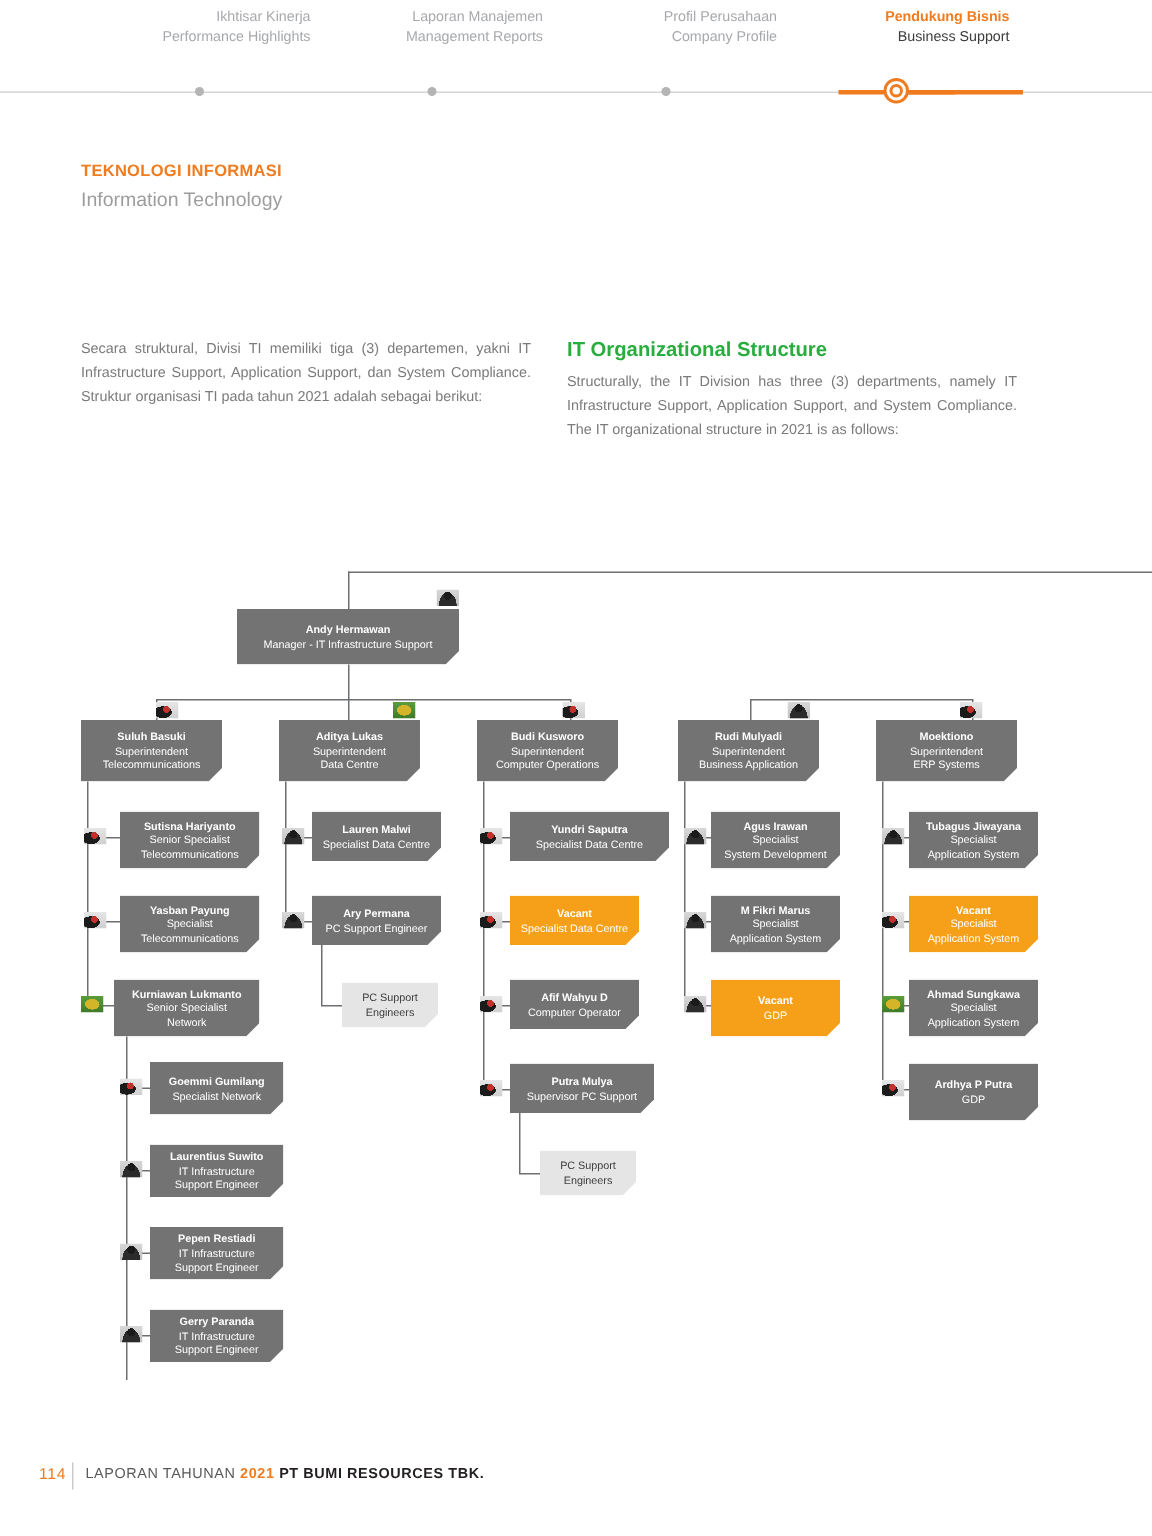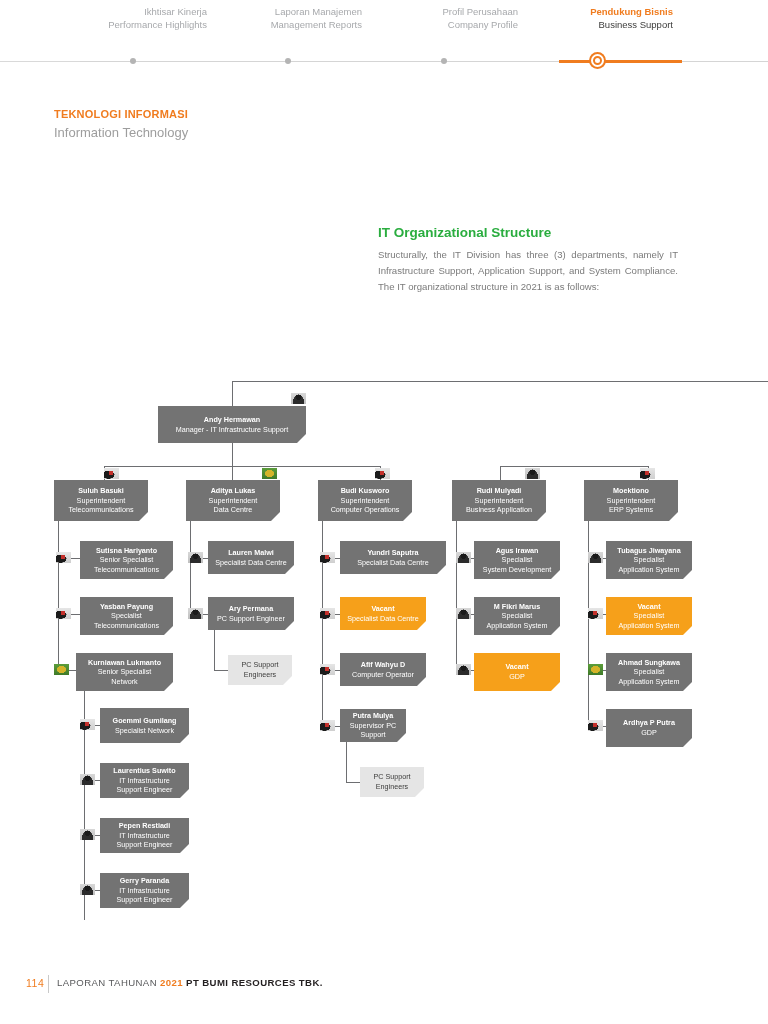--- a/index.html
+++ b/index.html
@@ -158,20 +158,21 @@
       <i></i>
     </div>
 </div>
 
 <div id="page-title">
   <div class="t-id">TEKNOLOGI INFORMASI</div>
   <div class="t-en">Information Technology</div>
 </div>
 
 <div class="col-head" id="col-id">
+  <p>Secara struktural, Divisi TI memiliki tiga (3) departemen, yakni IT Infrastructure Support, Application Support, dan System Compliance. Struktur organisasi TI pada tahun 2021 adalah sebagai berikut:</p>
 </div>
 <div class="col-head" id="col-en">
   <h2>IT Organizational Structure</h2>
   <p>Structurally, the IT Division has three (3) departments, namely IT Infrastructure Support, Application Support, and System Compliance. The IT organizational structure in 2021 is as follows:</p>
 </div>
 
 <div id="chart">
 
   <div class="line hline" style="left:232px; top:11px; width:536px;"></div>
   <div class="line vline" style="left:232px; top:11px; height:26px;"></div>
@@ -363,21 +364,21 @@
     </div>
 
   <div class="node green" style="left:340px; top:283px; width:86px; height:33px;">
     <div class="nm">Afif Wahyu D</div>
     <div class="rl">Computer Operator</div>
   </div>
   <div class="chip person-b" style="left:320px; top:294px;">
       <span class="ph"></span>
     </div>
 
-  <div class="node green" style="left:340px; top:339px; width:66px; height:33px;">
+  <div class="node green" style="left:340px; top:339px; width:96px; height:33px;">
     <div class="nm">Putra Mulya</div>
     <div class="rl">Supervisor PC Support</div>
   </div>
   <div class="chip person-b" style="left:320px; top:350px;">
       <span class="ph"></span>
     </div>
 
   <div class="line vline" style="left:346px; top:372px; height:40px;"></div>
   <div class="line hline" style="left:346px; top:412px; width:14px;"></div>
   <div class="node yellow" style="left:360px; top:397px; width:64px; height:30px;">

